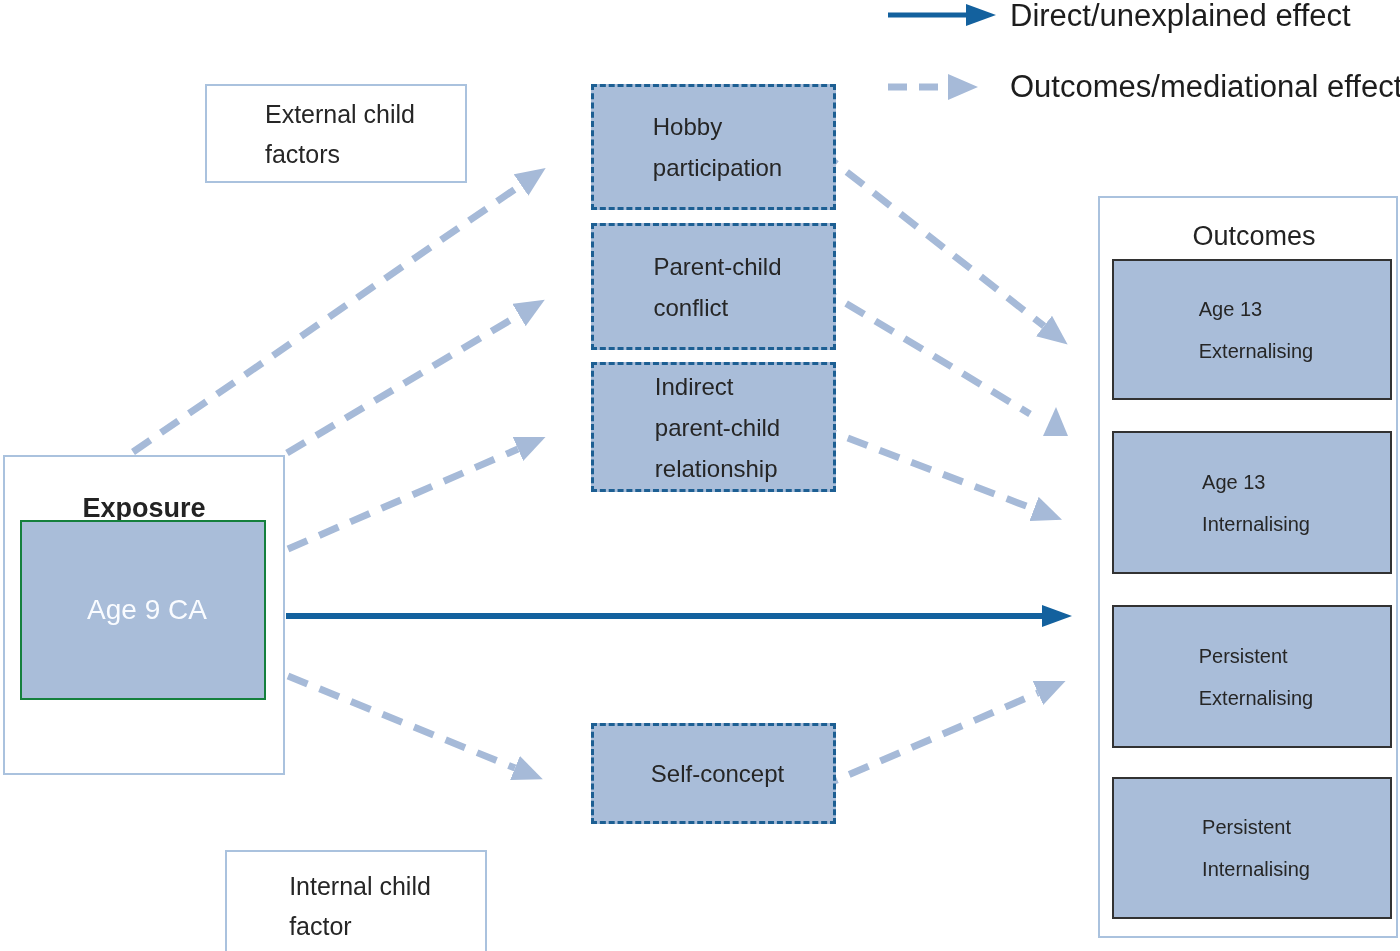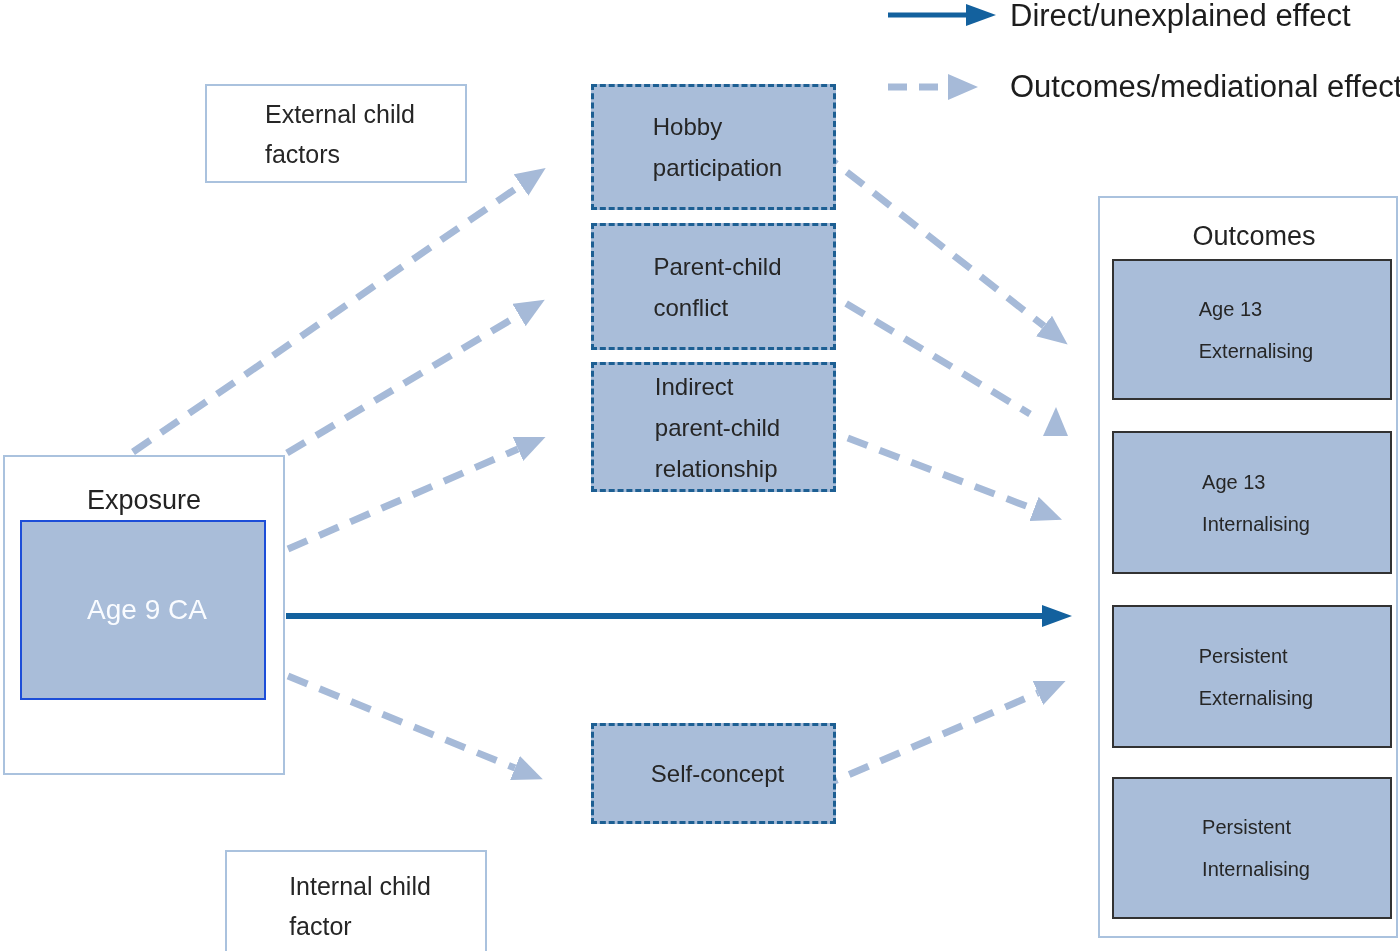--- a/index.html
+++ b/index.html
@@ -49,21 +49,21 @@
   .group-title{
     font-size:27px;
     color:#232323;
     text-align:center;
     position:absolute;
     left:0;right:0;
   }
 
   #exposure-inner{
     background:#a9bdd9;
-    border:2px solid #1d4ed8;
+    border:2px solid #15803d;
     color:#fafcff;
     font-size:28px;
   }
 
   .legend-text{
     font-size:31px;
     color:#1d1d1d;
     line-height:30px;
     white-space:nowrap;
   }
@@ -112,21 +112,21 @@
   <div class="abs node-dashed center multiline" style="left:570px;top:84px;width:245px;height:126px;">Hobby
 participation</div>
   <div class="abs node-dashed center multiline" style="left:570px;top:223px;width:245px;height:127px;">Parent-child
 conflict</div>
   <div class="abs node-dashed center multiline" style="left:570px;top:362px;width:245px;height:130px;">Indirect
 parent-child
 relationship</div>
   <div class="abs node-dashed center multiline" style="left:570px;top:723px;width:245px;height:101px;">Self-concept</div>
 
   <div class="abs frame" style="left:3px;top:455px;width:282px;height:320px;">
-    <div class="group-title" style="top:28px;">Exposure</div>
+    <div class="group-title" style="top:36px;font-weight:bold;">Exposure</div>
     <div id="exposure-inner" class="abs center" style="left:15px;top:63px;width:246px;height:180px;">Age 9 CA</div>
   </div>
 
   <div class="abs frame" style="left:1098px;top:196px;width:300px;height:742px;">
     <div class="group-title" style="top:23px;padding-left:12px;">Outcomes</div>
     <div class="abs node-solid center multiline" style="left:12px;top:61px;width:280px;height:141px;">Age 13
 Externalising</div>
     <div class="abs node-solid center multiline" style="left:12px;top:233px;width:280px;height:143px;">Age 13
 Internalising</div>
     <div class="abs node-solid center multiline" style="left:12px;top:407px;width:280px;height:143px;">Persistent

